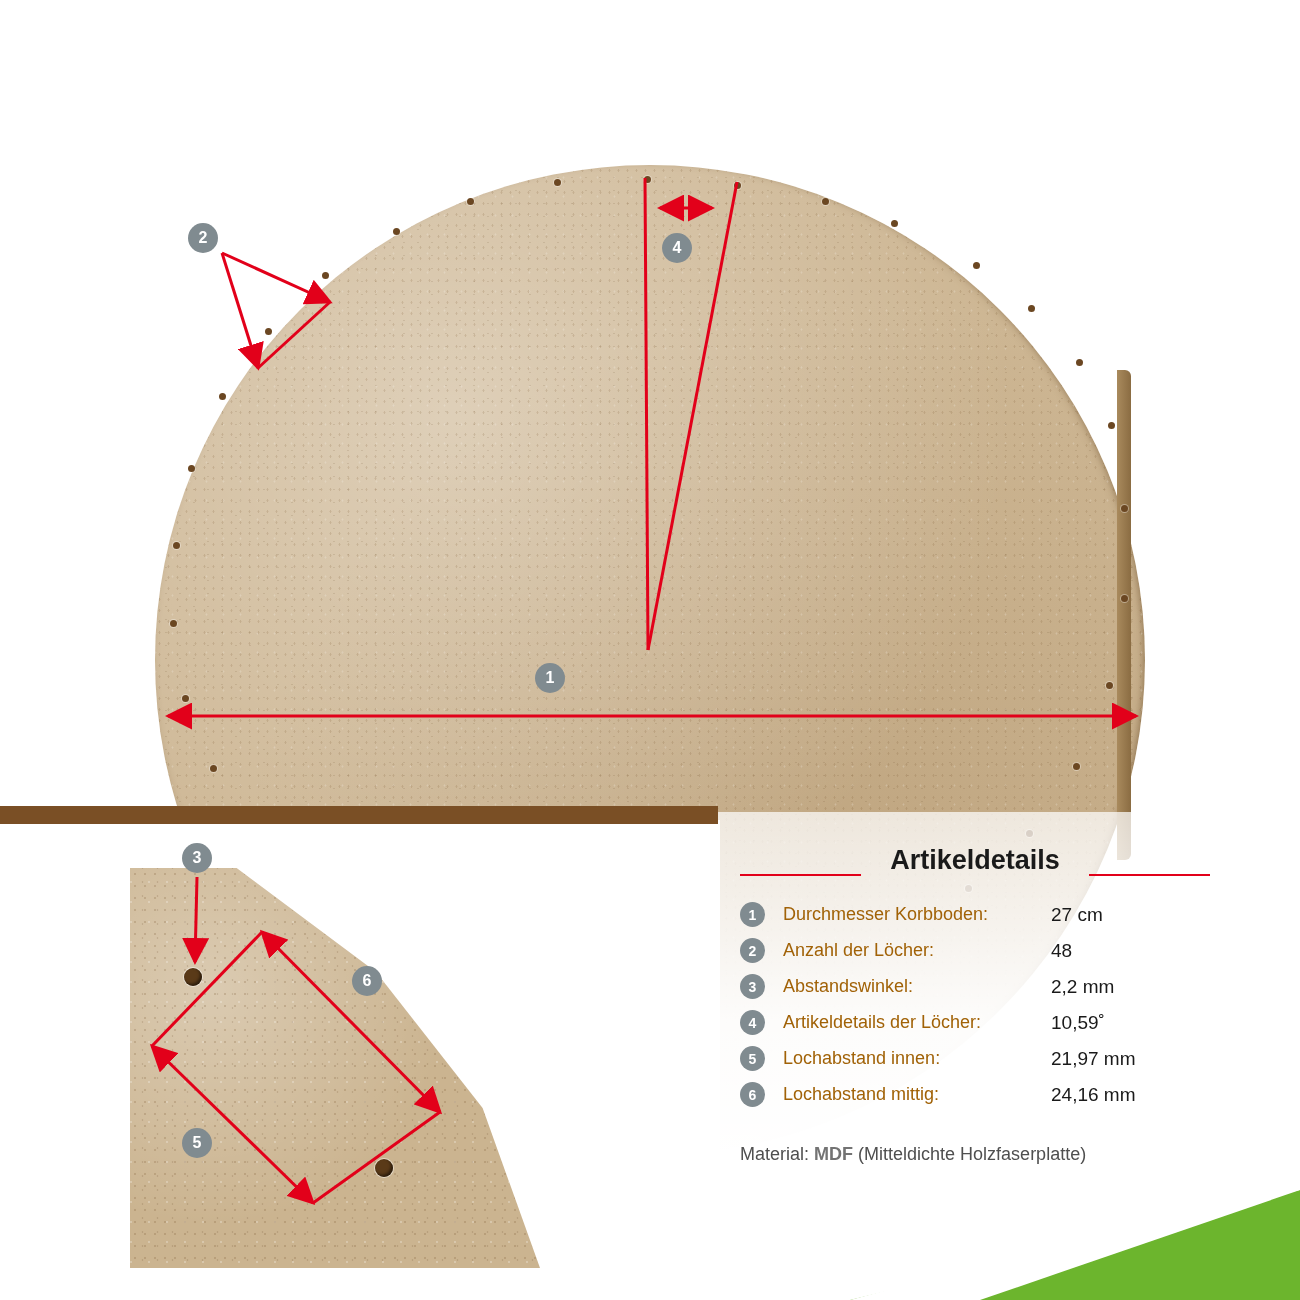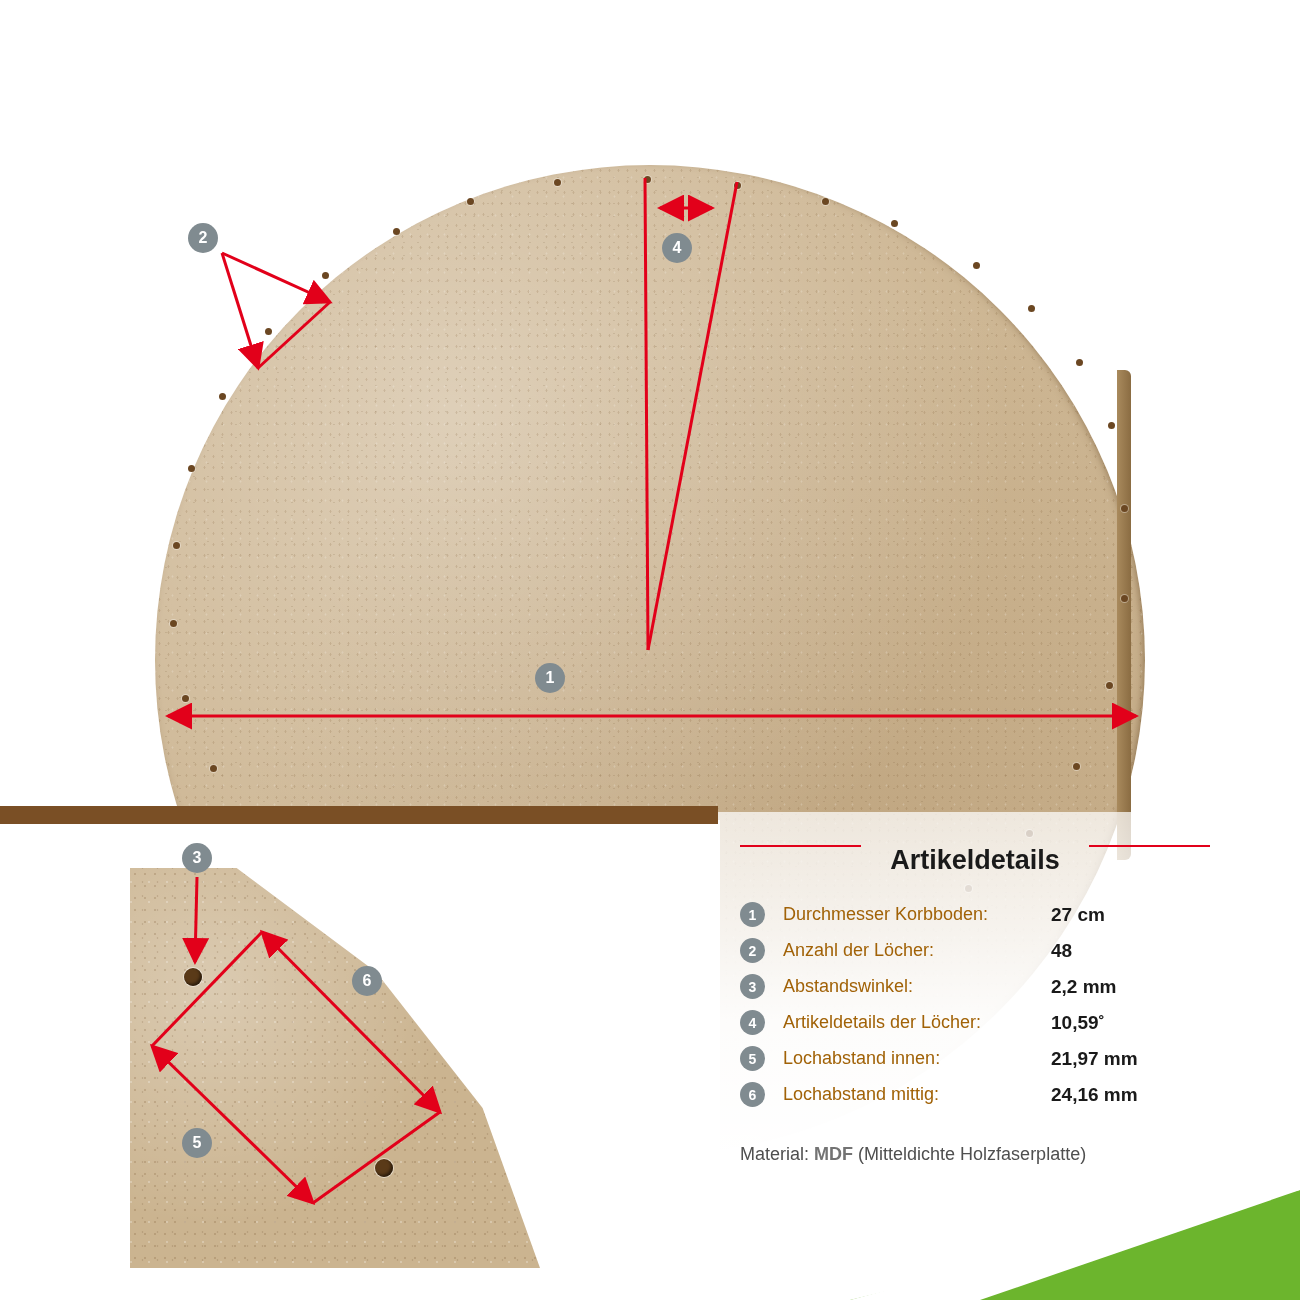--- a/index.html
+++ b/index.html
@@ -180,21 +180,21 @@
   
   .details {
     position: absolute;
     left: 740px;
     top: 845px;
     width: 470px;
     z-index: 11;
   }
   .details-head {
     display: flex;
-    align-items: flex-start;
+    align-items: flex-end;
     gap: 29px;
     margin-bottom: 26px;
   }
   .head-rule {
     flex: 1;
     height: 2px;
     background: #e2001a;
   }
   .details-title {
     color: #1a1a1a;
@@ -222,21 +222,21 @@
     margin-right: 18px;
   }
   .spec-label {
     color: #a16207;
     font-size: 18px;
     width: 268px;
   }
   .spec-value {
     color: #1a1a1a;
     font-size: 19px;
-    font-weight: bold;
+    font-weight: normal;
   }
   .material {
     margin-top: 32px;
     color: #4f4f4f;
     font-size: 18px;
     line-height: 1.75;
   }
   .material b { color: #737373; }
 
   

